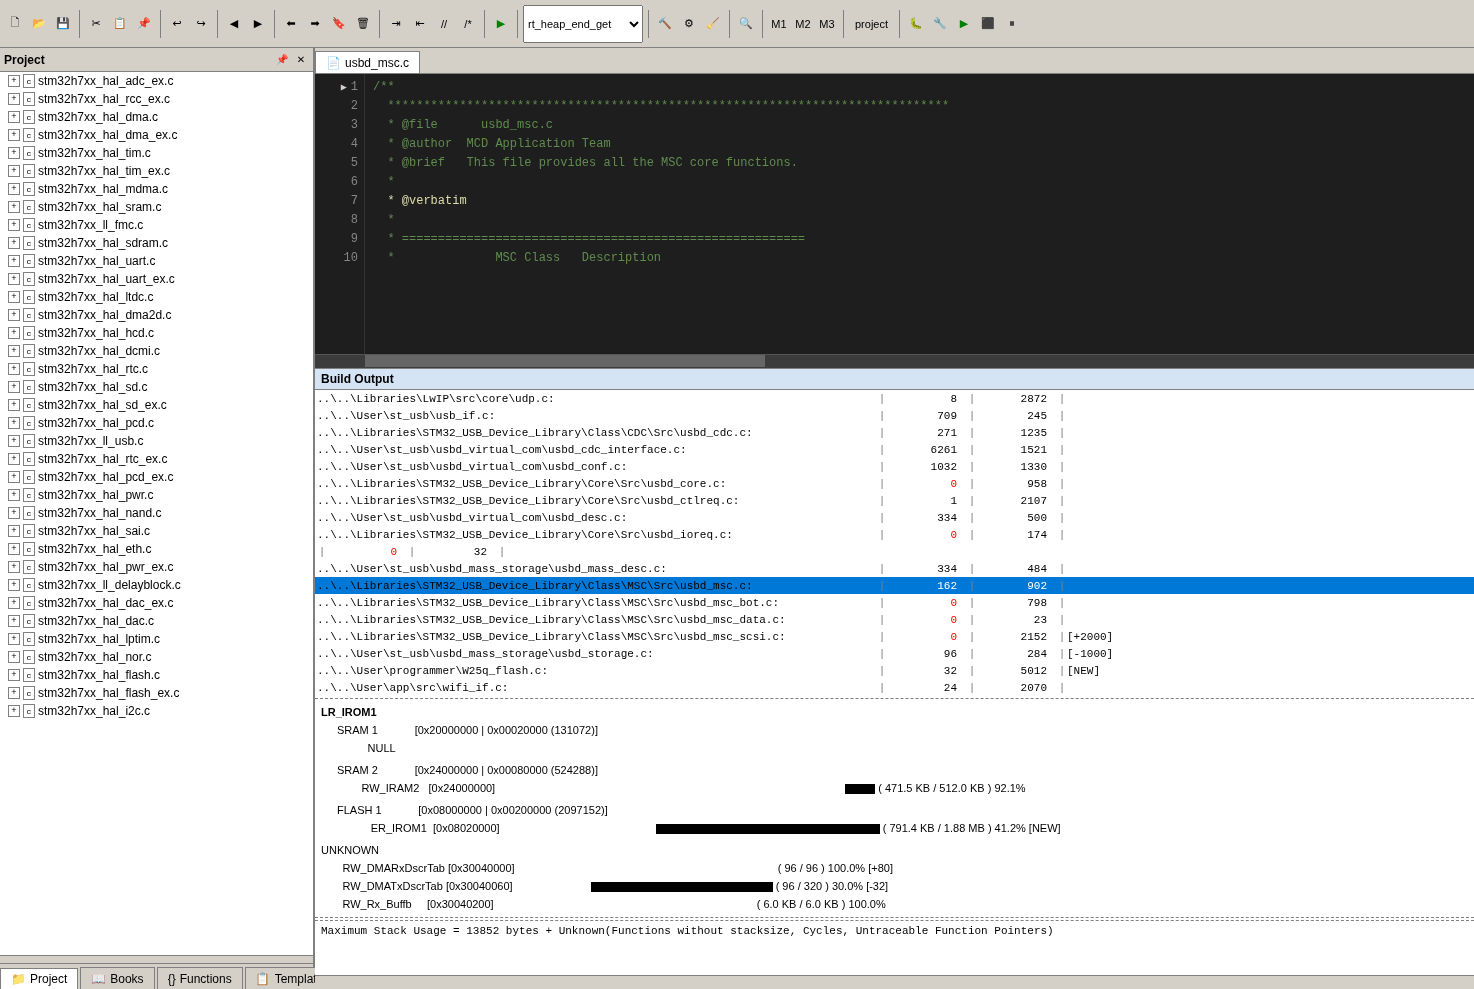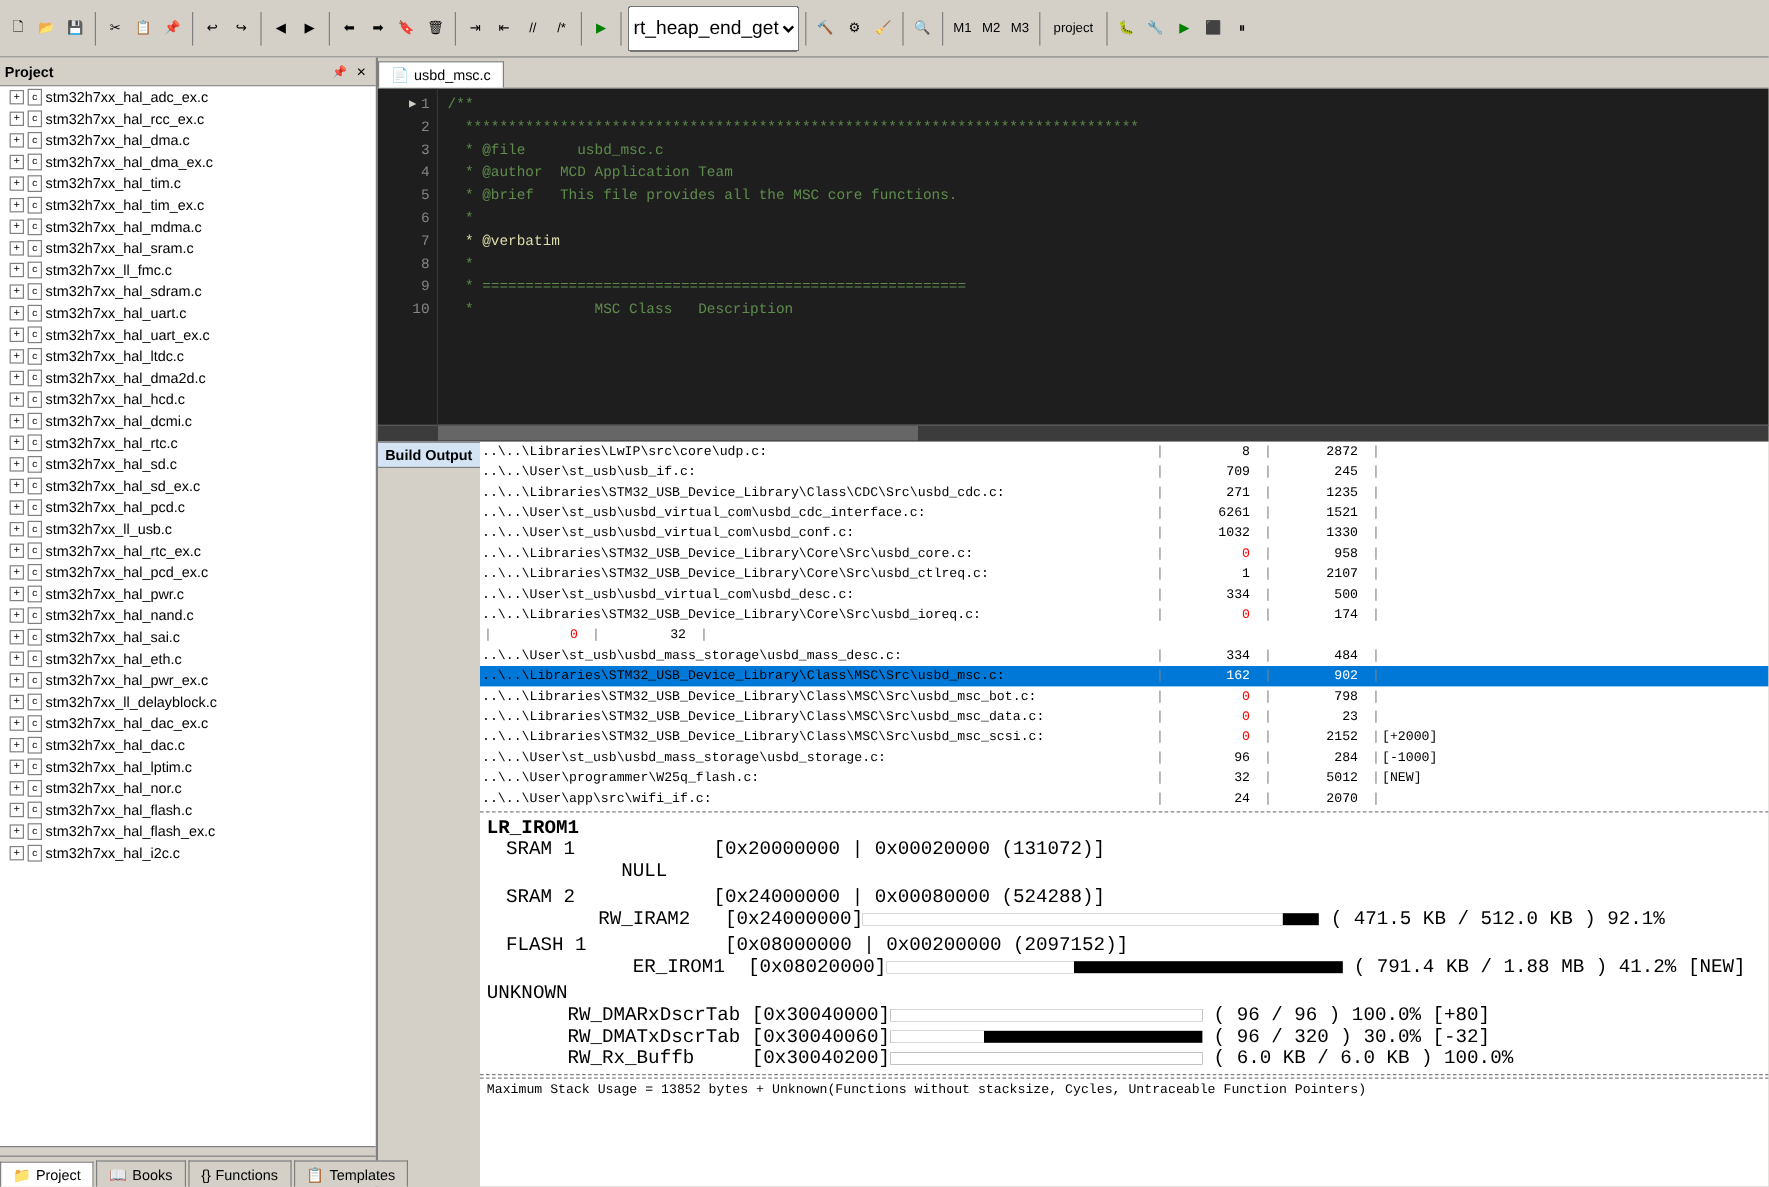--- a/index.html
+++ b/index.html
@@ -243,21 +243,21 @@
       height: 12px;
       background: #666;
       width: 400px;
       margin-left: 50px;
     }
 
     
     #build-output {
       flex: 1;
       display: flex;
-      flex-direction: row;
+      flex-direction: column;
       overflow: hidden;
     }
     #build-header {
       background: #d4e4f4;
       border-bottom: 1px solid #808080;
       border-top: 1px solid #808080;
       padding: 2px 6px;
       font-family: Arial, sans-serif;
       font-size: 12px;
       font-weight: bold;
@@ -312,22 +312,22 @@
       color: #000;
       font-size: 11px;
     }
     .build-separator-line {
       border-top: 1px dashed #808080;
       height: 1px;
       margin: 2px 0;
     }
     .build-memory {
       padding: 2px 6px;
-      font-family: Liberation Mono, monospace;
-      font-size: 16px;
+      font-family: Liberation Sans, sans-serif;
+      font-size: 11px;
       line-height: 18px;
       color: #000;
     }
     .build-footer {
       padding: 4px 6px;
       font-family: 'Courier New', monospace;
       font-size: 11px;
       color: #000;
       border-top: 1px dashed #808080;
     }
@@ -362,21 +362,21 @@
   <button class="toolbar-btn">🔖</button>
   <button class="toolbar-btn">🗑</button>
   <div class="toolbar-separator"></div>
   <button class="toolbar-btn">⇥</button>
   <button class="toolbar-btn">⇤</button>
   <button class="toolbar-btn">//</button>
   <button class="toolbar-btn">/*</button>
   <div class="toolbar-separator"></div>
   <button class="toolbar-btn" style="color:green;">▶</button>
   <div class="toolbar-separator"></div>
-  <select style="height:38px; font-size:16px; min-width:120px;">
+  <select style="height:38px; font-size:11px; min-width:120px;">
     <option>rt_heap_end_get</option>
   </select>
   <div class="toolbar-separator"></div>
   <button class="toolbar-btn">🔨</button>
   <button class="toolbar-btn">⚙</button>
   <button class="toolbar-btn">🧹</button>
   <div class="toolbar-separator"></div>
   <button class="toolbar-btn">🔍</button>
   <div class="toolbar-separator"></div>
   <button class="toolbar-btn">M1</button>

